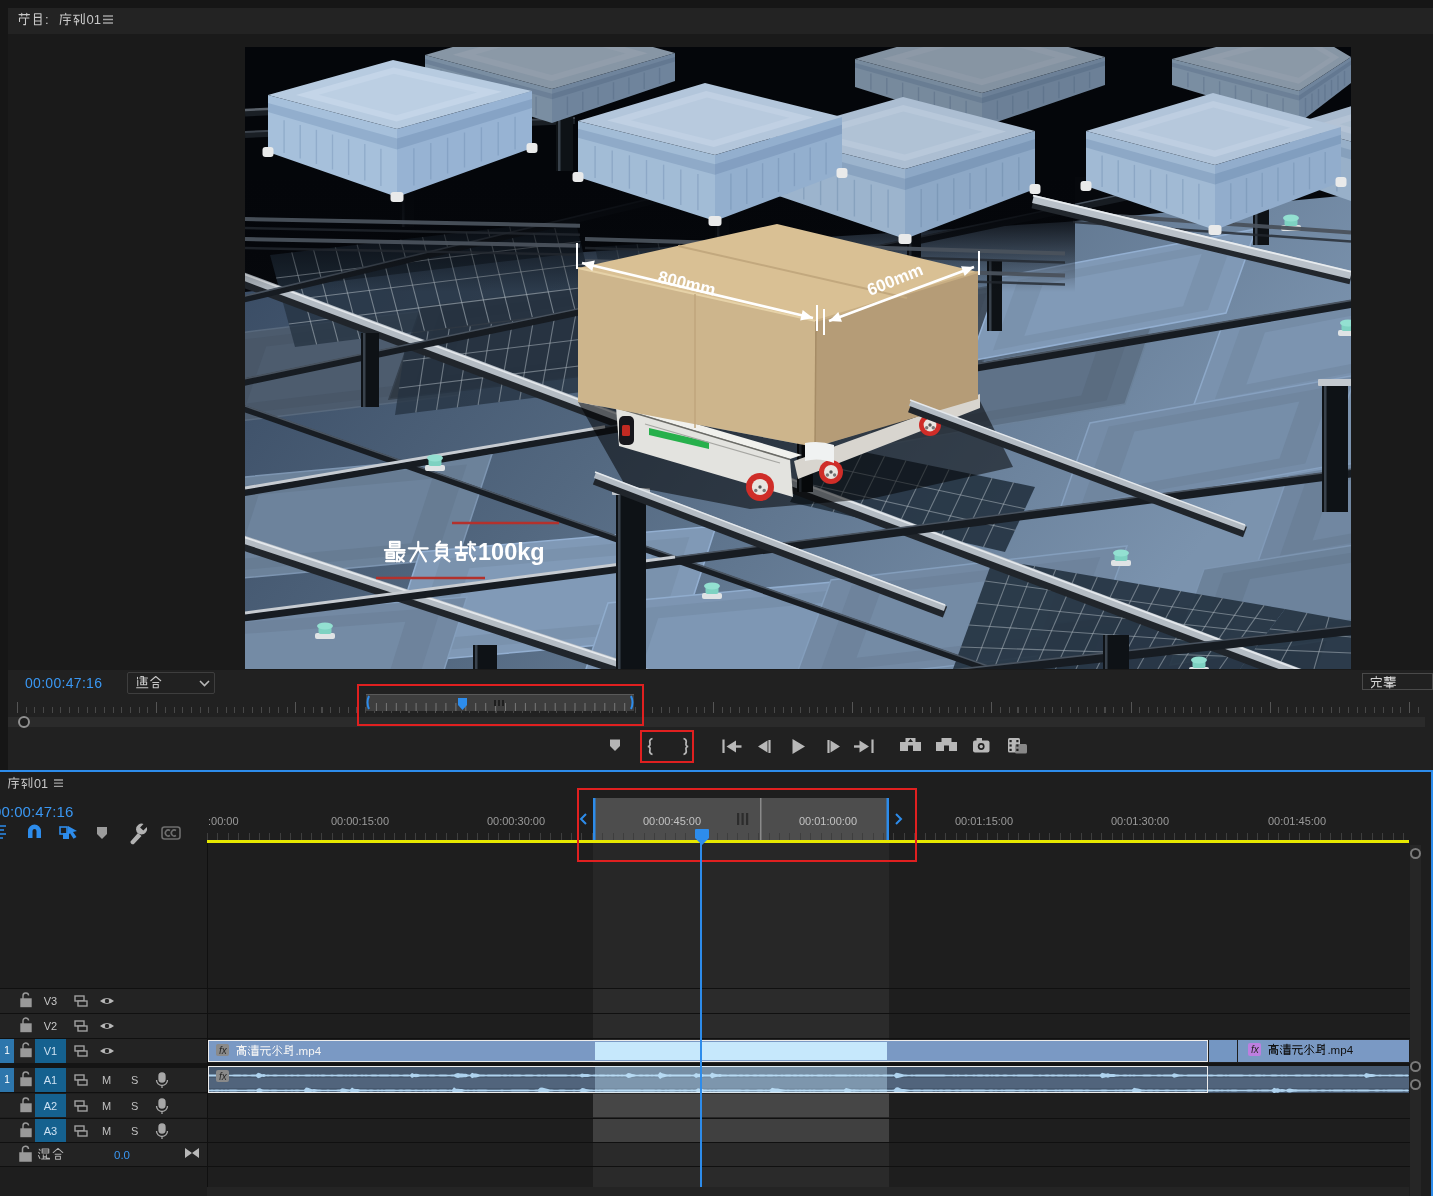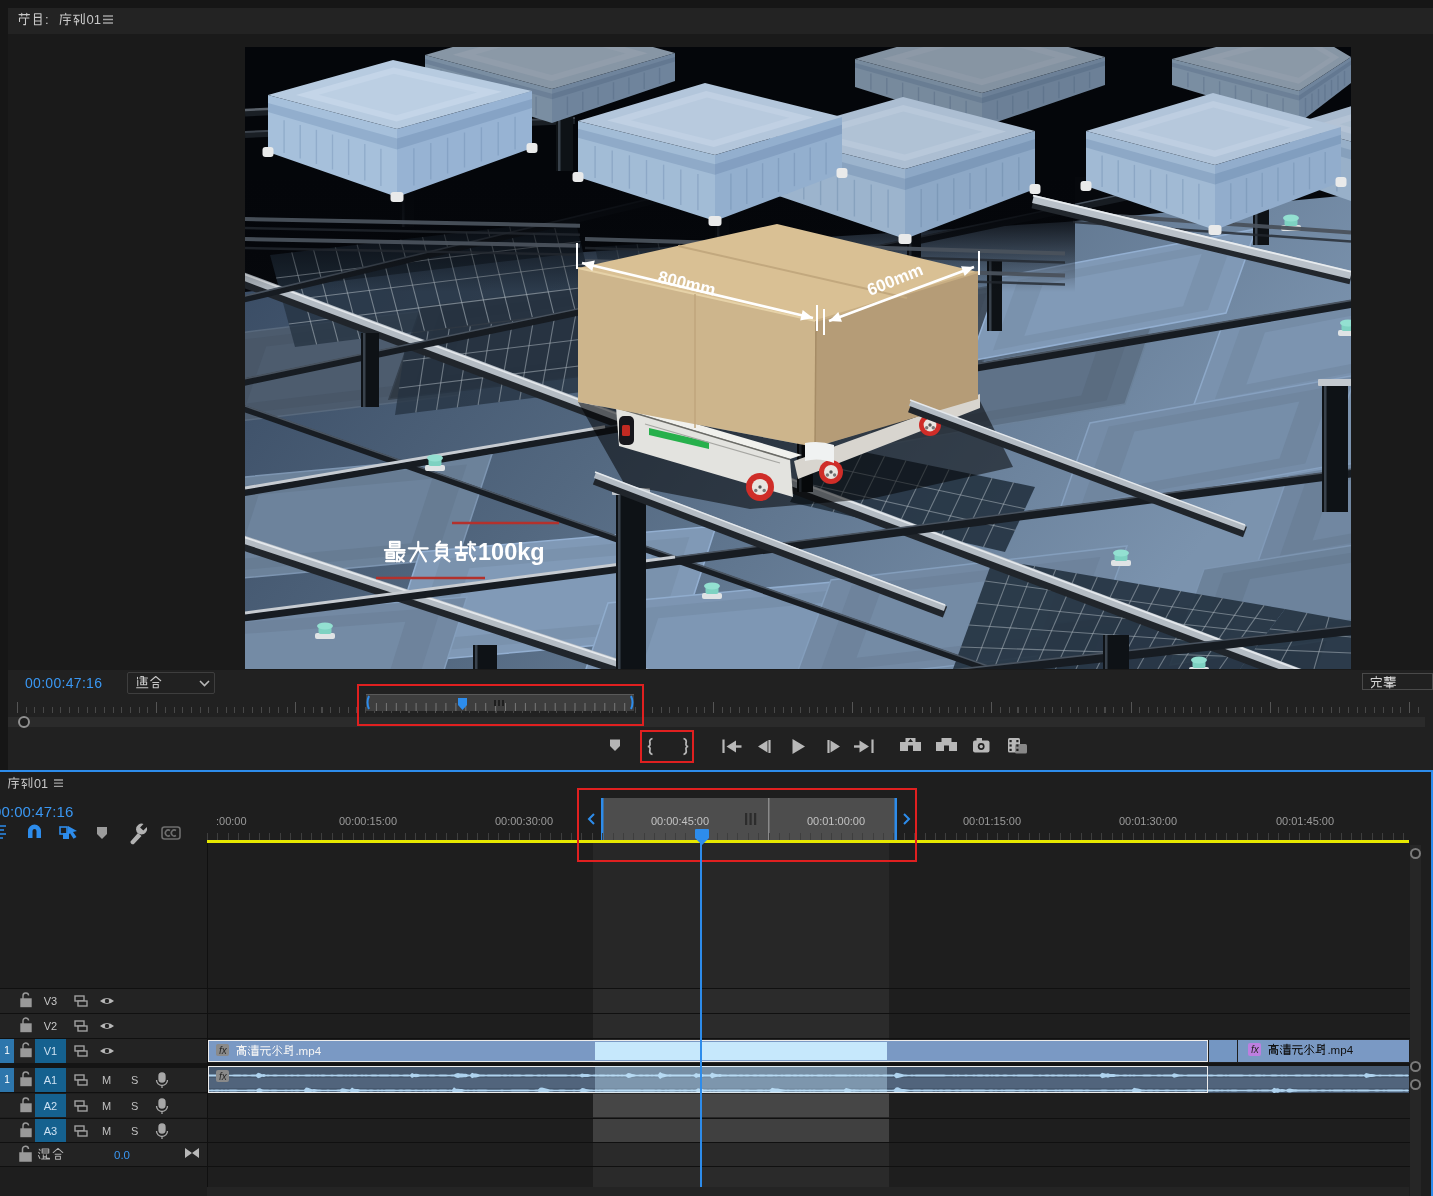--- a/index.html
+++ b/index.html
@@ -623,21 +623,21 @@
         <path d="M97 827h10v7l-5 5-5-5z" fill="#9c9c9c"></path>
         <g fill="#b2b2b2">
           <path d="M130.5 841.5l7.5-8.5 3.5 3-7.8 8.2a2.4 2.4 0 0 1-3.2-2.7z"></path>
           <path d="M136 829.5a5.8 5.8 0 0 1 7.5-5.6l-3.4 3.6 3.2 3 3.6-3.4a5.8 5.8 0 0 1-5.5 7.4 5.8 5.8 0 0 1-5.4-5z"></path>
         </g>
         <g stroke="#6e6e6e" stroke-width="1.6" fill="none">
           <rect x="162" y="827" width="18" height="12" rx="2.5"></rect>
           <path d="M170 830.5a3 3 0 1 0 0 5M176 830.5a3 3 0 1 0 0 5"></path>
         </g>
       </svg></div>
-    <div style="position:absolute;left:8px;top:0;width:1355px;height:860px"><svg width="1433" height="860" viewBox="0 0 1433 860" style="" xmlns="http://www.w3.org/2000/svg">
+    <div style="position:absolute;left:0;top:0;width:1355px;height:860px"><svg width="1433" height="860" viewBox="0 0 1433 860" style="" xmlns="http://www.w3.org/2000/svg">
         <rect x="593" y="798" width="296" height="42" fill="#4d4d4d"></rect>
         <rect x="593" y="798" width="2.5" height="42" fill="#2d8ceb"></rect>
         <rect x="886.5" y="798" width="2.5" height="42" fill="#2d8ceb"></rect>
         <rect x="760" y="798" width="1.5" height="42" fill="#8a8a8a"></rect>
         <path d="M586 814l-5 5 5 5" stroke="#2d8ceb" stroke-width="2" fill="none"></path>
         <path d="M896 814l5 5-5 5" stroke="#2d8ceb" stroke-width="2" fill="none"></path>
         <path d="M737 813h2.2v12h-2.2zM741.5 813h2.2v12h-2.2zM746 813h2.2v12h-2.2z" fill="#2c2c2c"></path>
         <text x="208" y="825" font-size="11" fill="#9a9a9a">:00:00</text>
         <text x="360" y="825" font-size="11" fill="#9a9a9a" text-anchor="middle">00:00:15:00</text>
         <text x="516" y="825" font-size="11" fill="#9a9a9a" text-anchor="middle">00:00:30:00</text>

